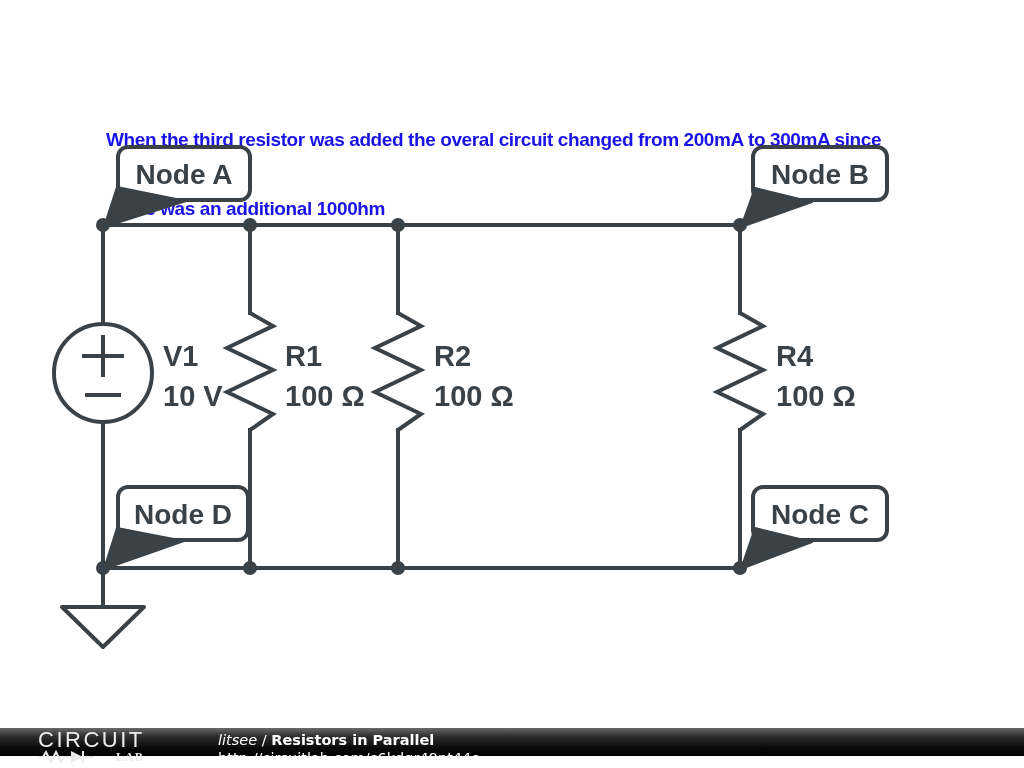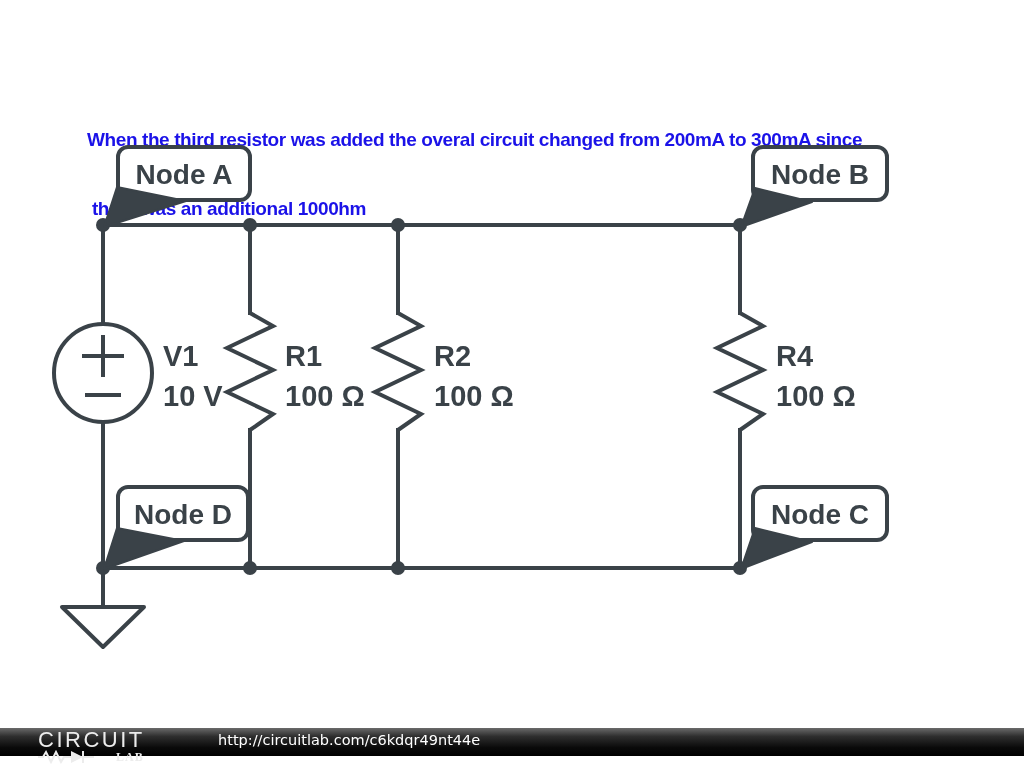--- a/index.html
+++ b/index.html
@@ -2,21 +2,21 @@
 <html><head>
 <meta charset="utf-8">
 <style>
   html,body{margin:0;padding:0;}
   body{
     width:1024px;height:768px;position:relative;overflow:hidden;
     background:#ffffff;
     font-family:"Liberation Sans",sans-serif;
   }
   .annotation{
-    position:absolute;left:87px;top:82px;
+    position:absolute;left:106px;top:82px;
     color:#1b12e8;font-weight:bold;font-size:19px;line-height:23px;
     letter-spacing:-0.4px;white-space:pre;
   }
   .circuit-svg{position:absolute;left:0;top:0;}
   .schematic-text{
     font-family:"Liberation Sans",sans-serif;
     font-weight:bold;fill:#3A4248;
   }
   .node-text{font-size:28px;}
   .comp-text{font-size:29px;}
@@ -143,15 +143,18 @@
     <div class="logo-bottom">
       <svg width="58" height="16" viewBox="0 0 58 16">
         <path d="M0,8 H5 L8,3 L13,13 L18,3 L23,13 L26,8 H33" stroke="#ececec" stroke-width="2" fill="none"></path>
         <polygon points="33,2 33,14 45,8" fill="#ececec"></polygon>
         <path d="M45,2 V14 M45,8 H56" stroke="#ececec" stroke-width="2" fill="none"></path>
       </svg>
       <span class="logo-lab">LAB</span>
     </div>
   </div>
   <div class="footer-text">
+    <div>
+      <span class="author">litsee</span><span class="pre"> / </span><span class="ft-title">Resistors in Parallel</span>
+    </div>
     <div>http://circuitlab.com/c6kdqr49nt44e</div>
   </div>
 </div>
 
 </body></html>

